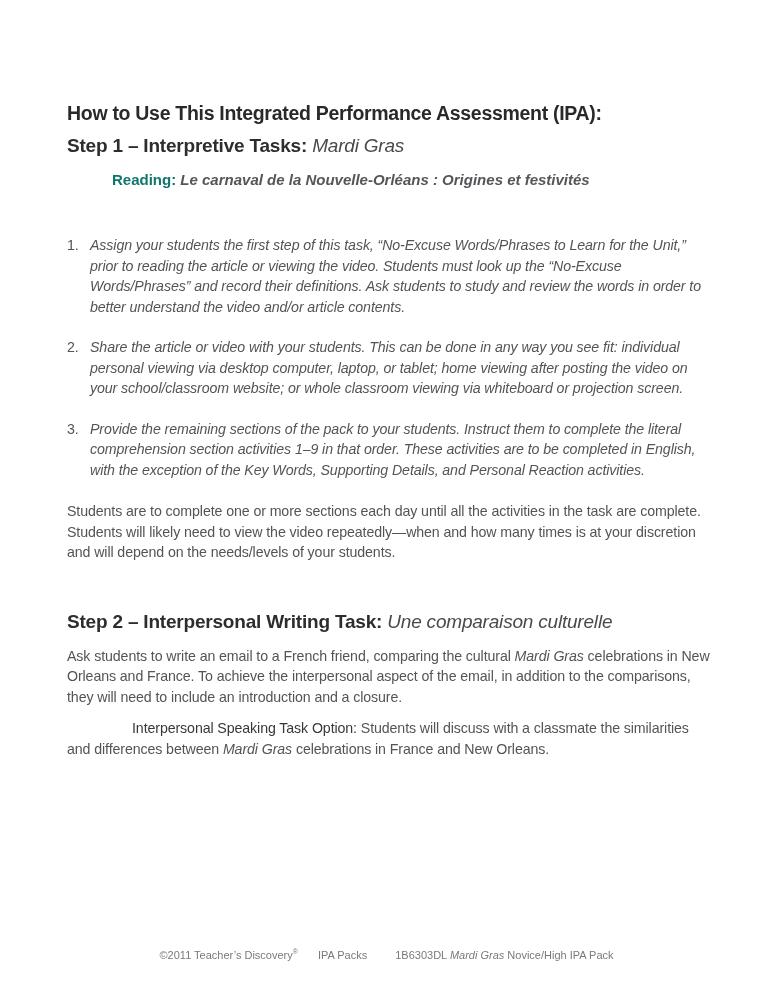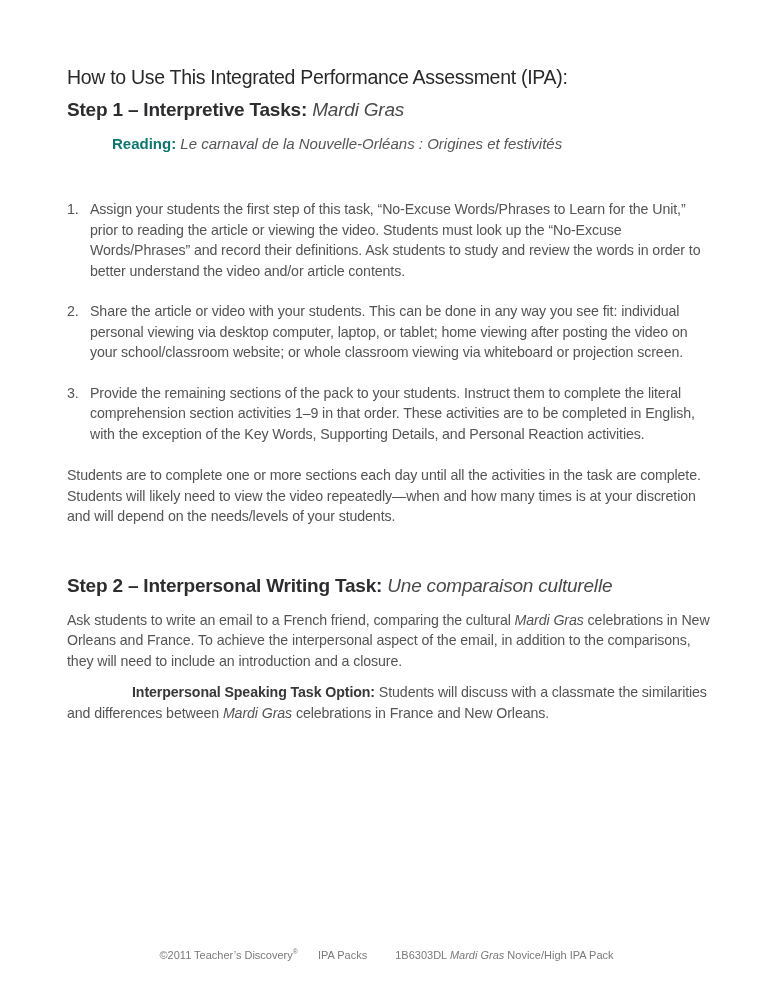--- a/index.html
+++ b/index.html
@@ -17,24 +17,24 @@
     overflow: hidden;
   }
   .content {
     position: absolute;
     left: 67px;
     top: 0;
     width: 645px;
   }
   .doc-title {
     margin: 0;
-    padding-top: 64px;
+    padding-top: 100px;
     font-size: 19.5px;
     line-height: 26px;
-    font-weight: normal;
+    font-weight: bold;
     color: #29292b;
     letter-spacing: -0.3px;
   }
   .step-heading {
     margin: 0;
     margin-top: 9px;
     font-size: 19px;
     line-height: 22px;
     font-weight: bold;
     color: #2d2d2f;
@@ -53,57 +53,59 @@
     line-height: 21px;
     color: #56565a;
   }
   .resource-line .res-label {
     font-weight: bold;
     font-style: normal;
     color: #0f766e;
   }
   .resource-line .res-value {
     font-style: italic;
+    font-weight: bold;
   }
   .body-text {
     font-size: 14.2px;
     line-height: 20.5px;
     letter-spacing: -0.1px;
     color: #545456;
   }
   .instruction-list {
     margin-top: 45px;
   }
   .instruction-item {
     display: flex;
     margin-bottom: 20px;
   }
   .instruction-number {
     flex: 0 0 23px;
     color: #545456;
   }
   .instruction-text {
     flex: 1 1 auto;
+    font-style: italic;
   }
   .para {
     margin: 0;
     margin-top: 18px;
   }
   .step2-heading {
     margin-top: 48px;
   }
   .step2-intro {
     margin-top: 13px;
   }
   .option-para {
     margin-top: 11px;
     text-indent: 65px;
   }
   .option-para .option-label {
-    font-weight: bold;
+    font-weight: normal;
     color: #38383a;
   }
   .inline-italic {
     font-style: italic;
   }
   .footer {
     position: absolute;
     left: 0;
     top: 948px;
     width: 773px;

